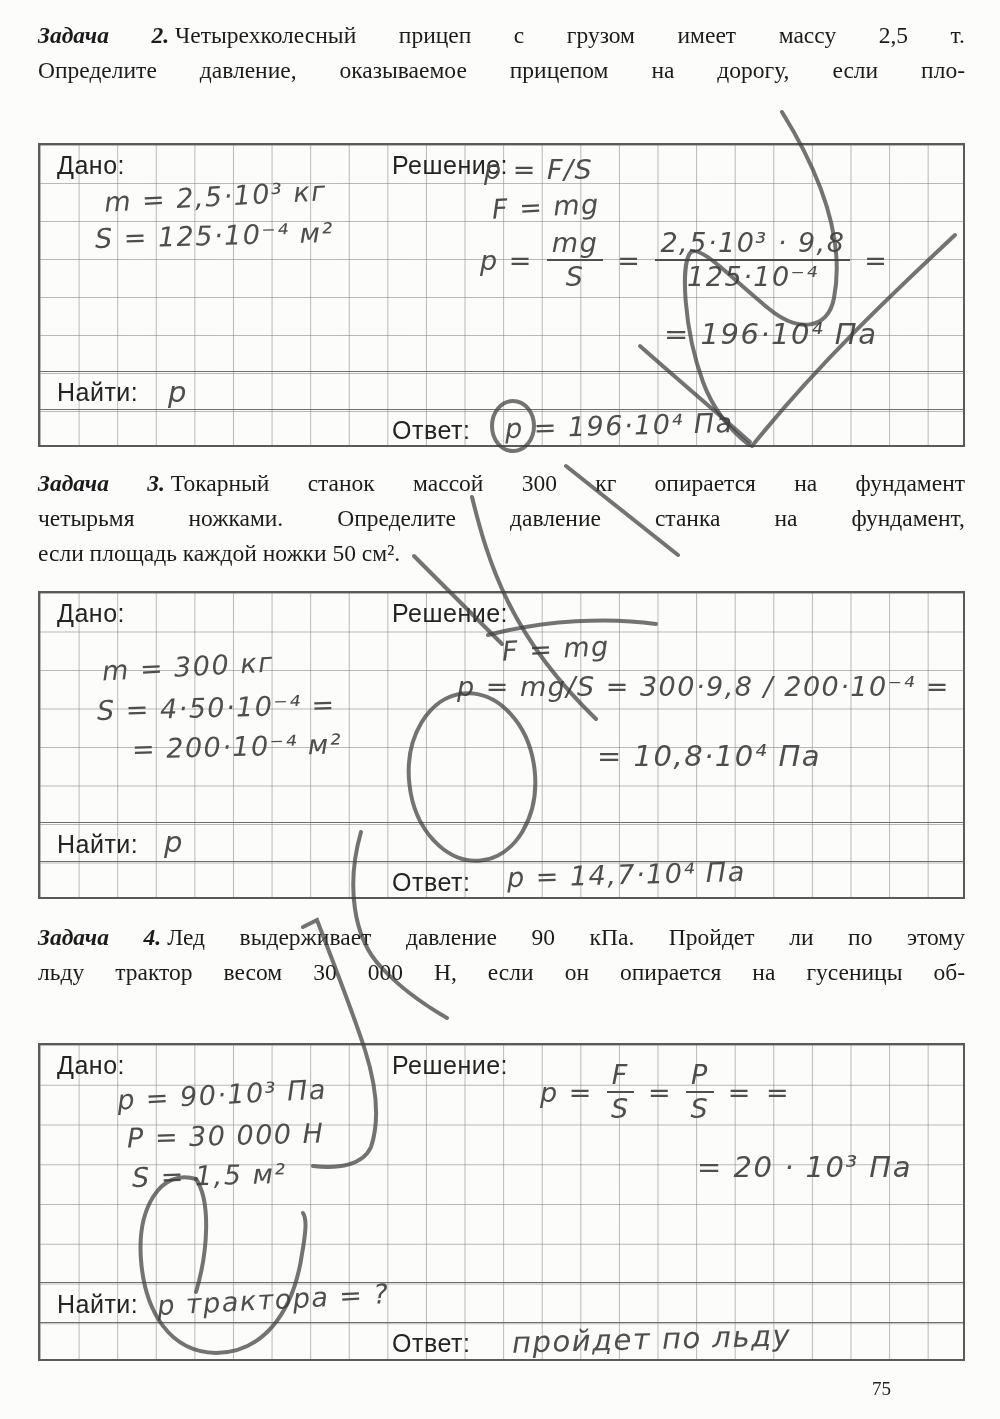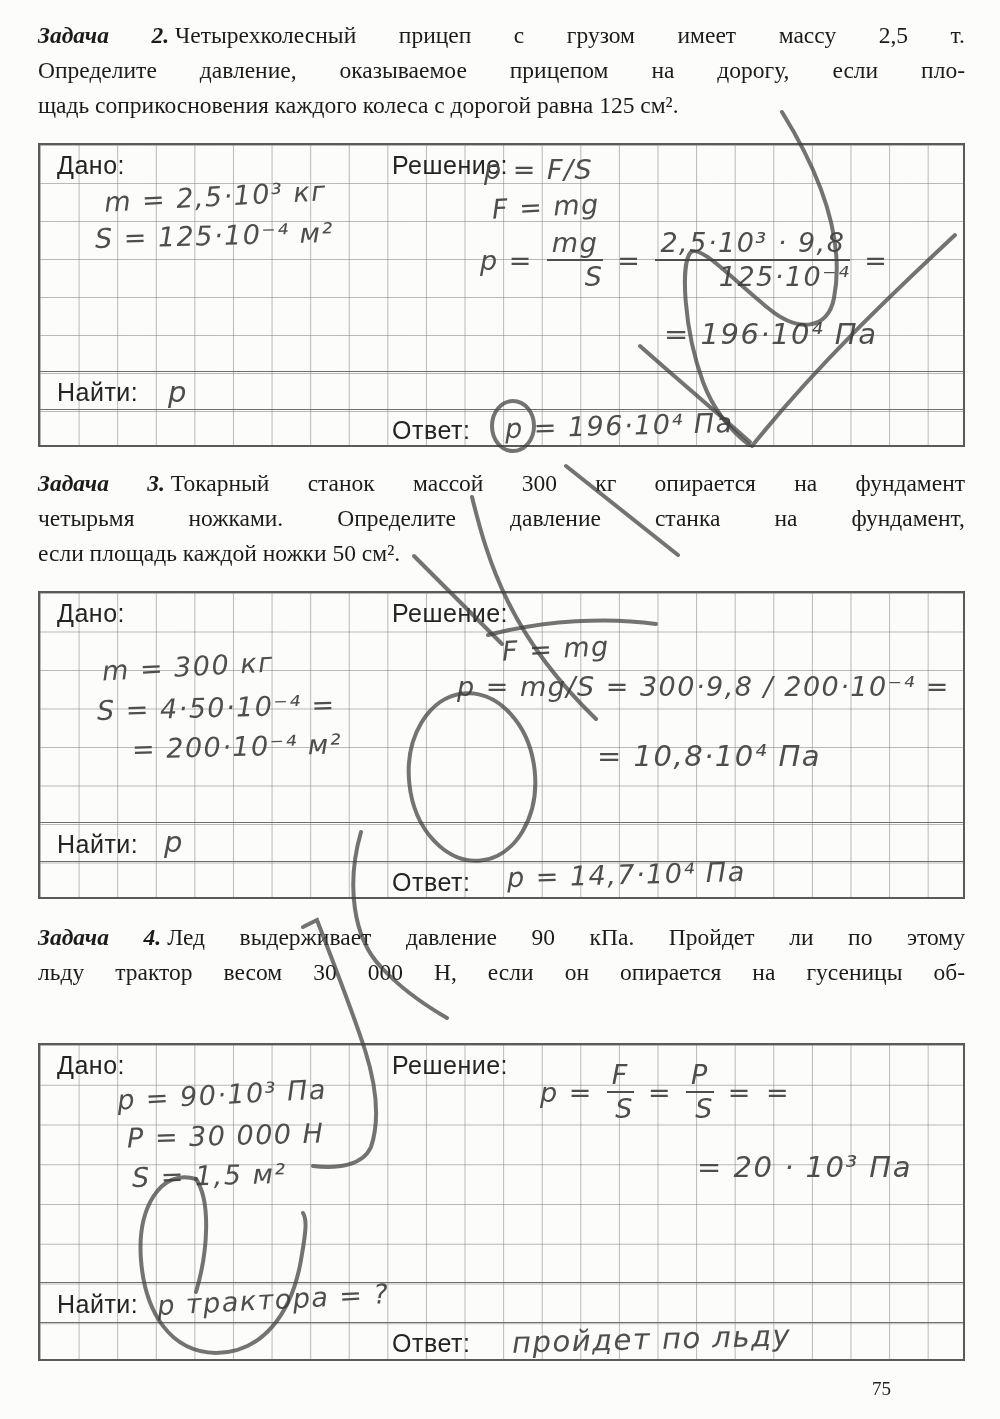--- a/index.html
+++ b/index.html
@@ -28,35 +28,34 @@
     font-size:25px;color:#242424;letter-spacing:.5px;
   }
   
   .hw{
     position:absolute;font-family:"DejaVu Sans", sans-serif;font-style:italic;
     color:#4e4e4e;font-size:27px;letter-spacing:1.5px;white-space:nowrap;
   }
   .hw.big{font-size:29px;}
   .r1{transform:rotate(-1.5deg);} .r2{transform:rotate(-3deg);}
   .fracrow{display:flex;align-items:center;gap:14px;}
-  .frac{display:inline-flex;flex-direction:column;align-items:flex-end;line-height:1.05;}
+  .frac{display:inline-flex;flex-direction:column;align-items:center;line-height:1.05;}
   .frac .num{padding:0 5px 2px 5px;border-bottom:2px solid #4e4e4e;}
   .frac .den{padding-top:2px;}
   .pencil{position:absolute;left:0;top:0;pointer-events:none;}
   .pagenum{position:absolute;left:872px;top:1378px;font-size:19px;color:#222;}
 </style>
 </head>
 <body>
 
 <div class="page">
 
   <div class="para" style="top:18px;">
     <div class="pline just"><span class="tasklabel">Задача 2.</span><span>Четырехколесный прицеп с грузом имеет массу 2,5 т.</span></div>
     <div class="pline just">Определите давление, оказываемое прицепом на дорогу, если пло-</div>
-    <div class="pline">щадь соприкосновения каждого колеса с дорогой равна 125 см².</div>
   </div>
 
   <div class="workbox" style="top:143px;height:304px;background-size:38.6px 38px;">
     <div class="rowline" style="top:226px;"></div>
     <div class="rowline" style="top:264px;"></div>
     <span class="boxlabel" style="left:17px;top:6px;">Дано:</span>
     <span class="boxlabel" style="left:352px;top:6px;">Решение:</span>
     <span class="boxlabel" style="left:17px;top:233px;">Найти:</span>
     <span class="boxlabel" style="left:352px;top:271px;">Ответ:</span>
 

